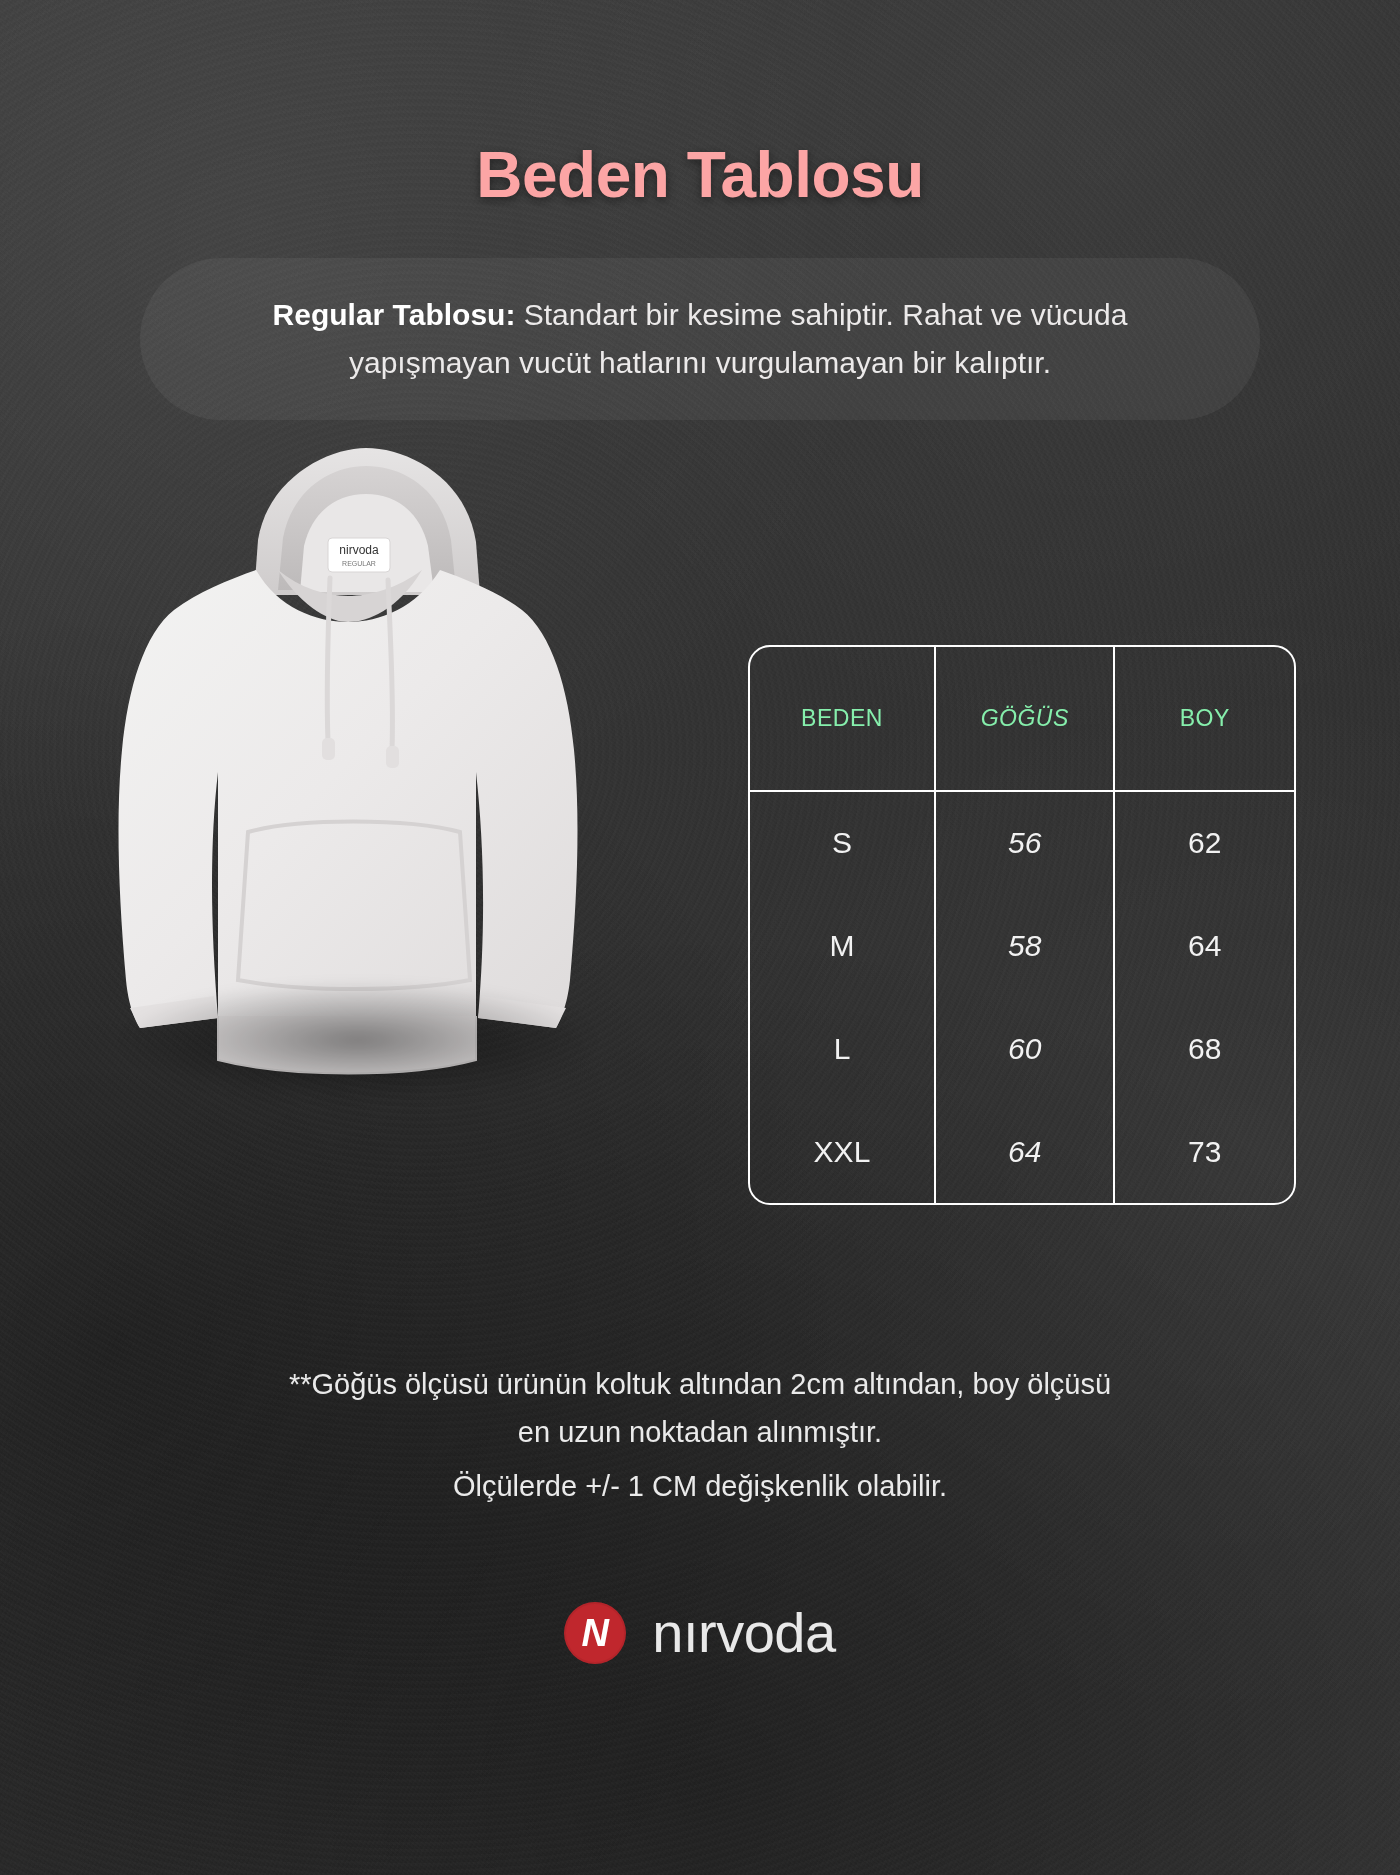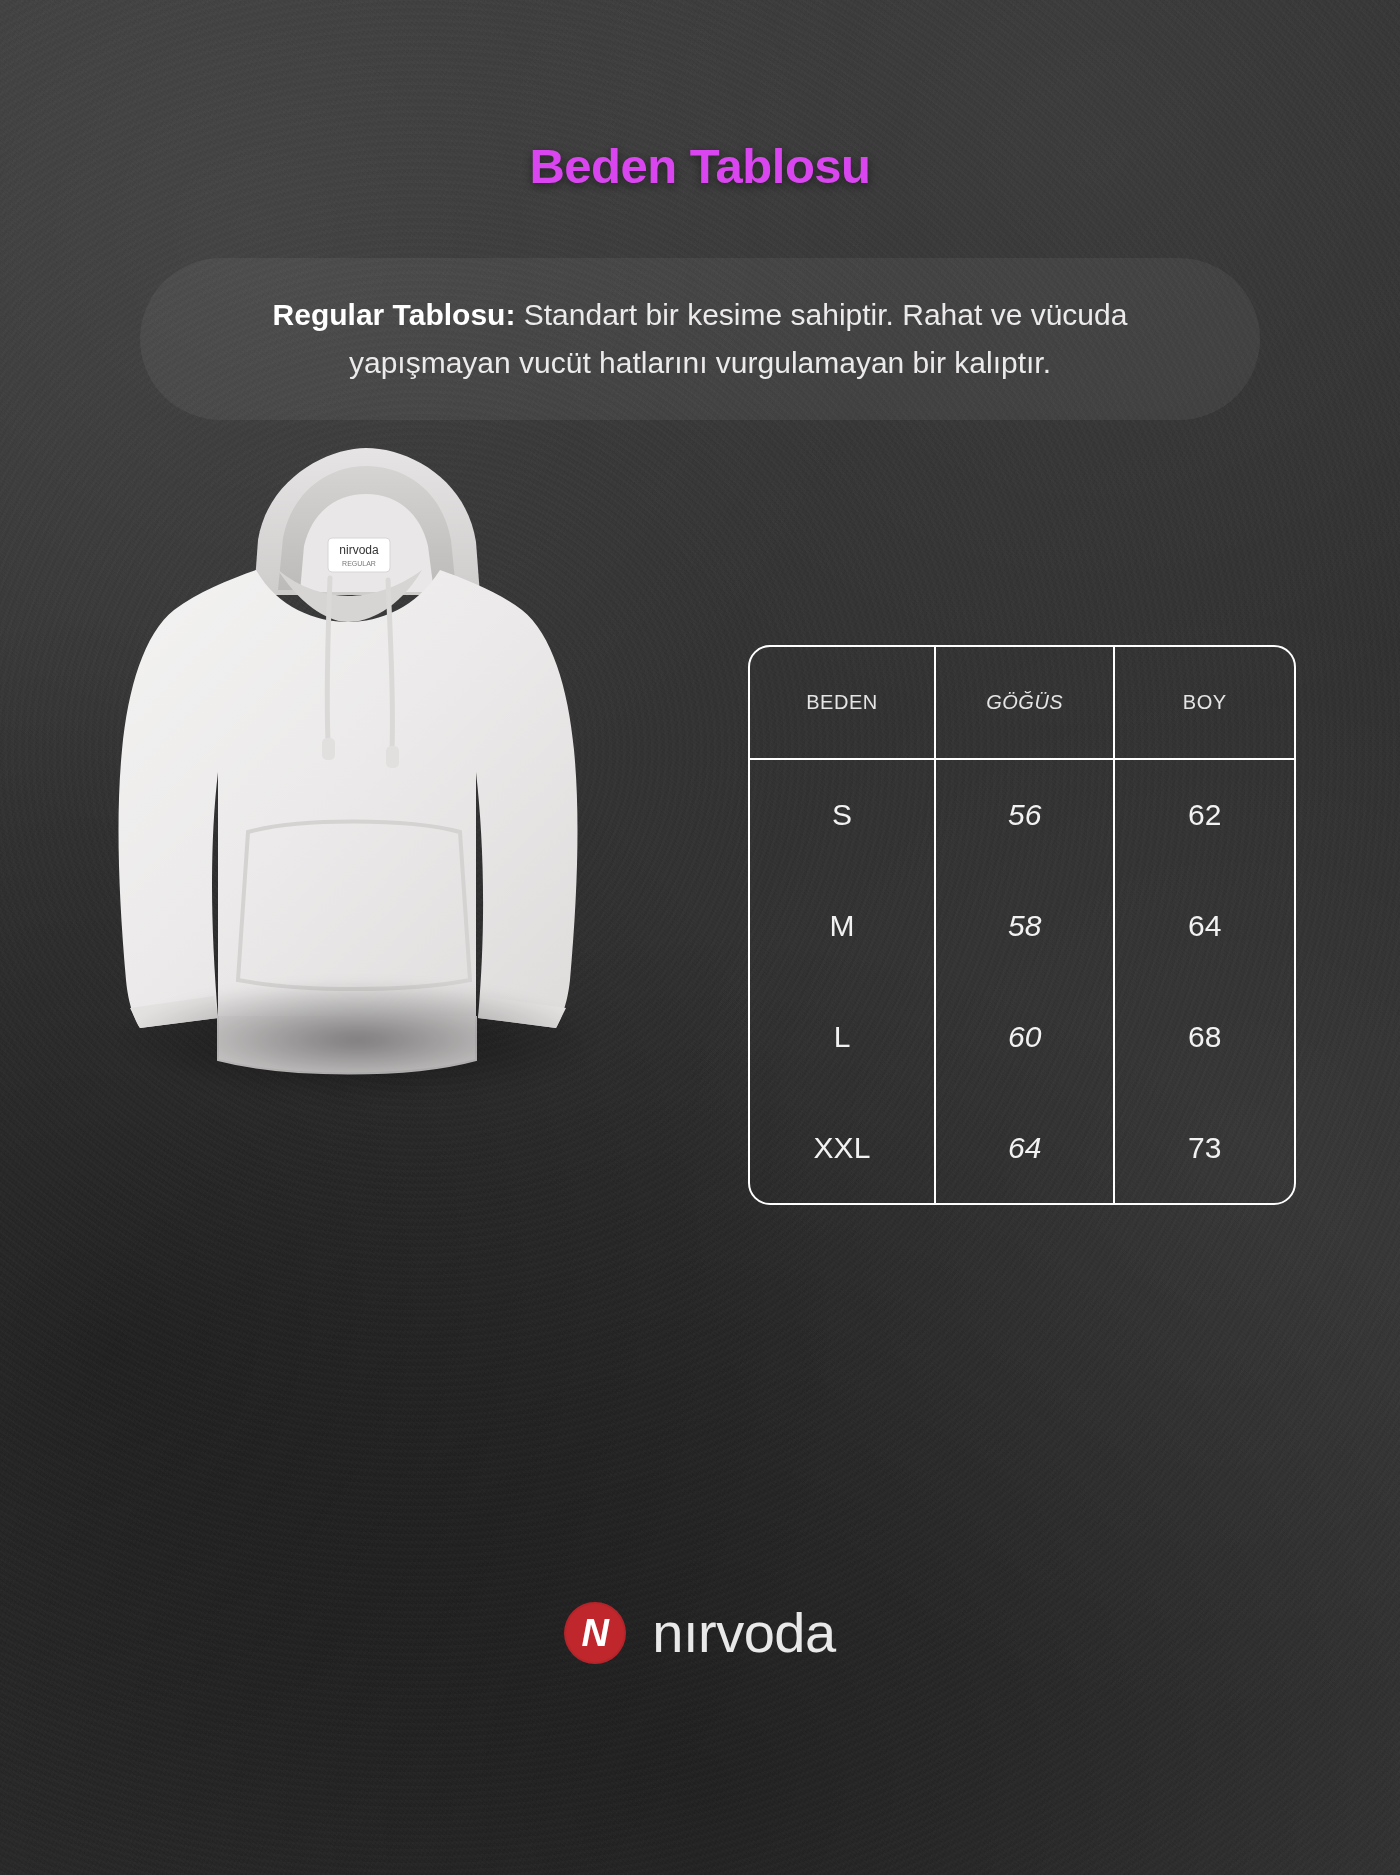--- a/index.html
+++ b/index.html
@@ -37,22 +37,22 @@
 
   .content { position: absolute; inset: 0; }
 
   
   .title {
     position: absolute;
     top: 138px;
     left: 0;
     width: 100%;
     text-align: center;
-    color: #d946ef;
-    font-size: 49px;
+    color: #fca5a5;
+    font-size: 64px;
     font-weight: bold;
     letter-spacing: -0.5px;
     text-shadow: 0 3px 10px rgba(0,0,0,0.45);
   }
 
   
   .desc-pill {
     position: absolute;
     top: 258px;
     left: 140px;
@@ -103,25 +103,25 @@
     border-radius: 22px;
     overflow: hidden;
   }
   .table table {
     width: 100%;
     height: 100%;
     border-collapse: collapse;
     table-layout: fixed;
   }
   .table th {
-    color: #e5e5e5;
-    font-size: 20px;
+    color: #86efac;
+    font-size: 23px;
     font-weight: 400;
     letter-spacing: 0.5px;
-    height: 112px;
+    height: 144px;
     vertical-align: middle;
     border-bottom: 2.5px solid #ffffff;
   }
   .table td {
     color: #f2f2f2;
     font-size: 30px;
     font-weight: 300;
     text-align: center;
     height: 80px;
     vertical-align: middle;
@@ -283,19 +283,24 @@
         </tr>
         <tr>
           <td>XXL</td>
           <td>64</td>
           <td>73</td>
         </tr>
       </tbody>
     </table>
   </div>
 
+  <div class="notes">
+    <span class="line1">**Göğüs ölçüsü ürünün koltuk altından 2cm altından, boy ölçüsü</span>
+    <span class="line2">en uzun noktadan alınmıştır.</span>
+    <span class="line3">Ölçülerde +/- 1 CM değişkenlik olabilir.</span>
+  </div>
 
   <div class="logo">
     <span class="logo-mark">N</span>
     <span class="logo-text">nırvoda</span>
   </div>
 
 </div>
 
 </body></html>

